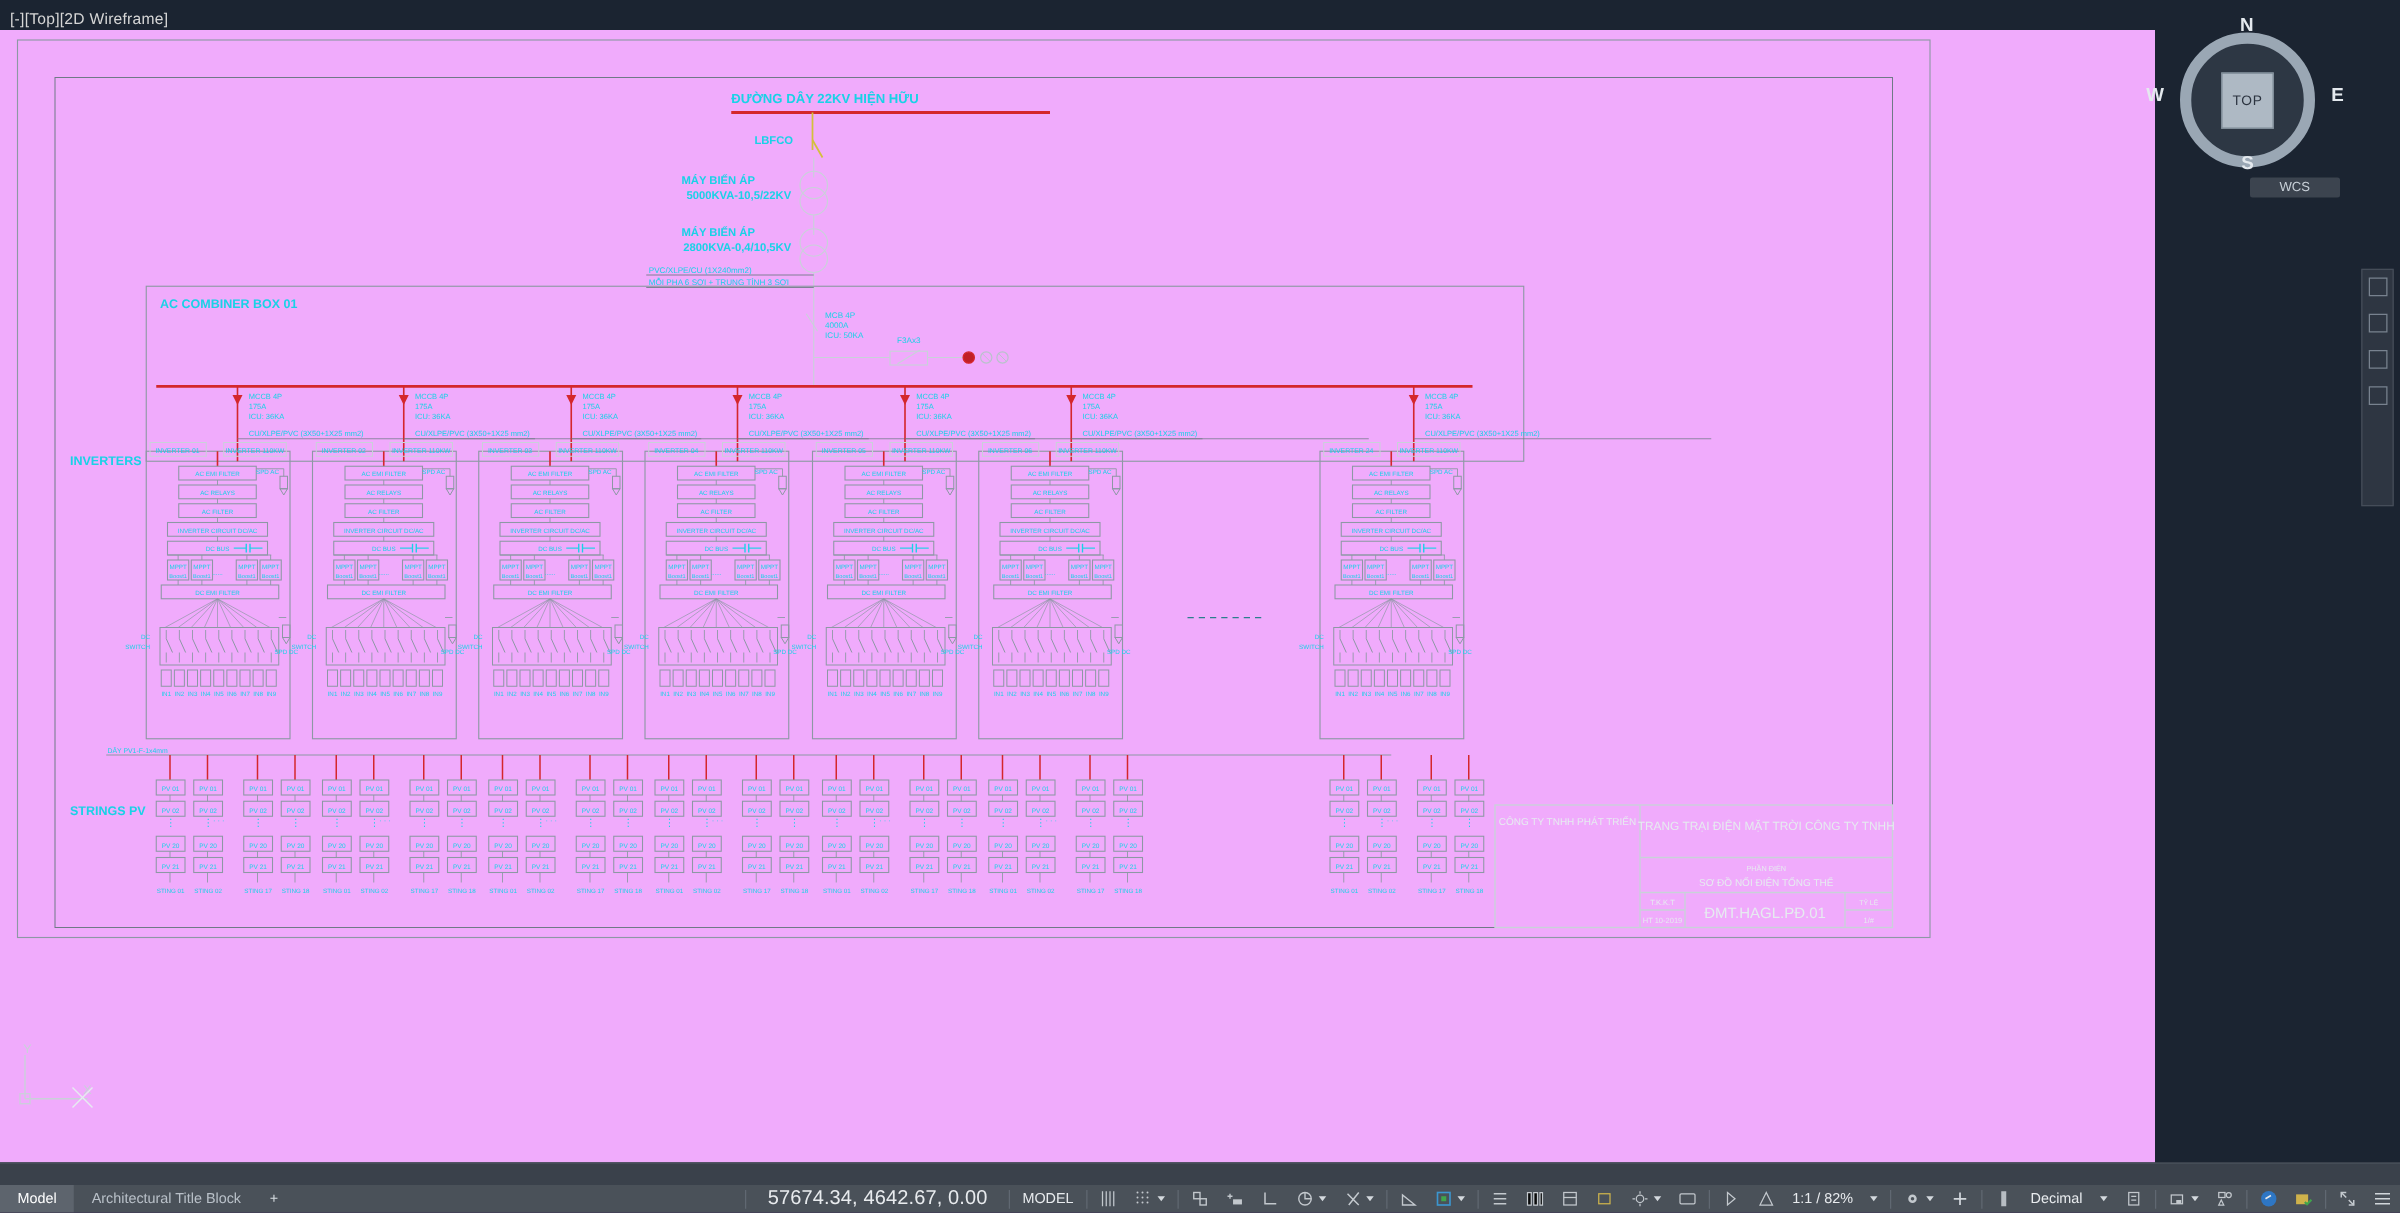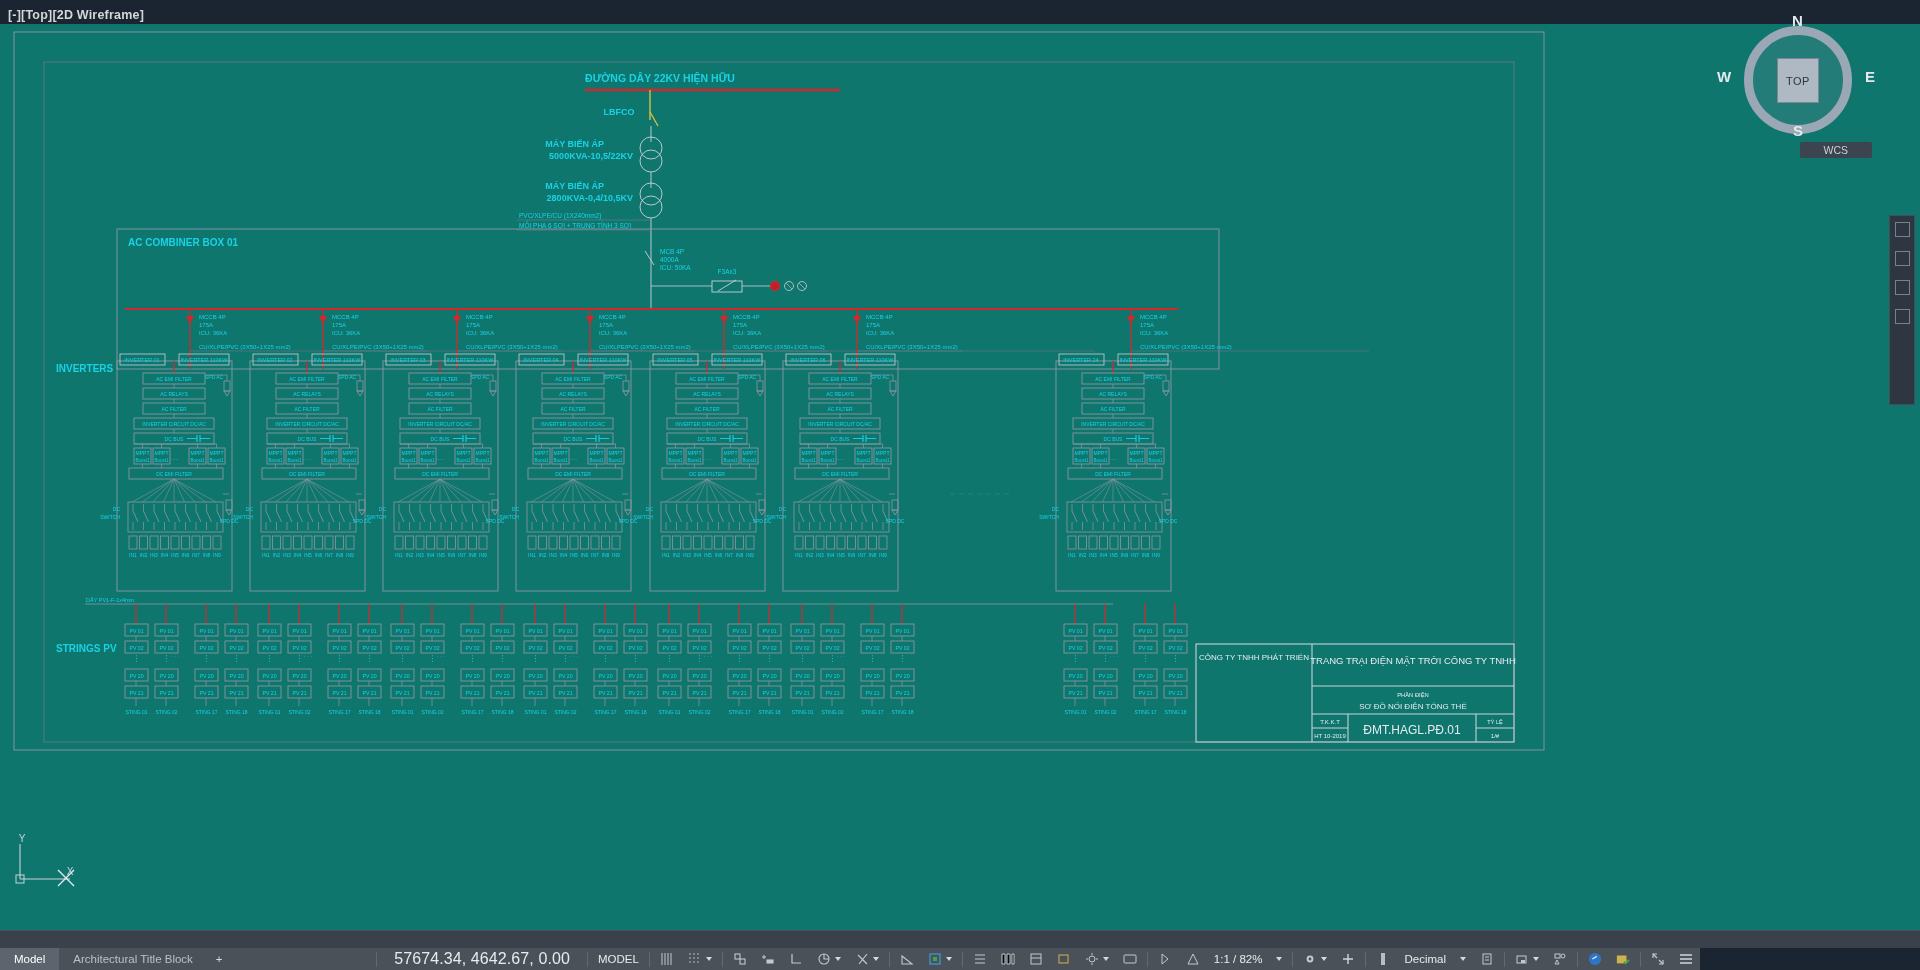--- a/index.html
+++ b/index.html
@@ -2,24 +2,24 @@
 <html><head>
 <meta charset="utf-8">
 <style>
   * { box-sizing: border-box; margin:0; padding:0; }
   html,body{ width:1920px; height:970px; overflow:hidden; background:#1c2330;
     font-family:"Liberation Sans", sans-serif; }
 
   #app { position:relative; width:1920px; height:970px; background:#1b2431; }
 
   
-  .vp-label{ position:absolute; left:8px; top:8px; color:#d6d6d6; font-size:12.5px; letter-spacing:.2px;font-weight:bold; }
+  .vp-label{ position:absolute; left:8px; top:8px; color:#d6d6d6; font-size:12.5px; letter-spacing:.2px; }
 
   
-  #canvas{ position:absolute; left:0; top:24px; width:1920px; height:906px; background:#0f766e;text-decoration:underline; }
+  #canvas{ position:absolute; left:0; top:24px; width:1724px; height:906px; background:#f0abfc;text-decoration:underline; }
   #canvas svg{ position:absolute; left:0; top:0; }
 
   
   .cube-wrap{ position:absolute; right:48px; top:14px; width:150px; height:130px; }
   .compass{ position:absolute; left:22px; top:12px; width:108px; height:108px; border-radius:50%;
     border:9px solid #9aa7b4; background:rgba(140,155,170,.16); }
   .cube-face{ position:absolute; left:55px; top:44px; width:42px; height:45px;
     background:#aeb9c4; border:1px solid #7b8894; color:#2c3440; font-size:11px;
     display:flex; align-items:center; justify-content:center; letter-spacing:.5px; }
   .cdir{ position:absolute; color:#e4e9ee; font-size:15px; font-weight:bold; }
@@ -31,21 +31,21 @@
   .navbar{ position:absolute; right:5px; top:215px; width:26px; height:190px;
     background:#2e3642; border:1px solid #454d59; display:flex; flex-direction:column;
     align-items:center; padding-top:6px; gap:14px; }
   .navbar i{ display:block; width:15px; height:15px; border:1px solid #8b96a2; opacity:.8; }
 
   
   #tabstrip{ position:absolute; left:0; top:930px; width:1920px; height:18px;
     background:#3a414b; border-top:1px solid #4a515c; }
 
   
-  #statusbar{ position:absolute; left:0; top:948px; width:1700px; height:22px;
+  #statusbar{ position:absolute; left:0; top:948px; width:1920px; height:22px;
     background:#4a5159; display:flex; align-items:center; font-size:11.5px; color:#e8ebee; }
   .tab{ height:22px; display:flex; align-items:center; padding:0 14px; font-size:11.5px; }
   .tab.active{ background:#5d646d; color:#fff; }
   .tab.inactive{ color:#b9c0c8;text-align:right; }
   .tab.plus{ padding:0 9px; color:#d7dce1; }
   .sb-sep{ width:1px; height:15px; background:#606872; margin:0 3px; }
   .sb-item{ display:flex; align-items:center; gap:4px; padding:0 7px; height:22px; }
   .coord{ padding:0 14px; letter-spacing:.1px; font-size:16px; }
   .caret{ width:0;height:0;border-left:3.5px solid transparent;border-right:3.5px solid transparent;
     border-top:4.5px solid #d4d9de; }

